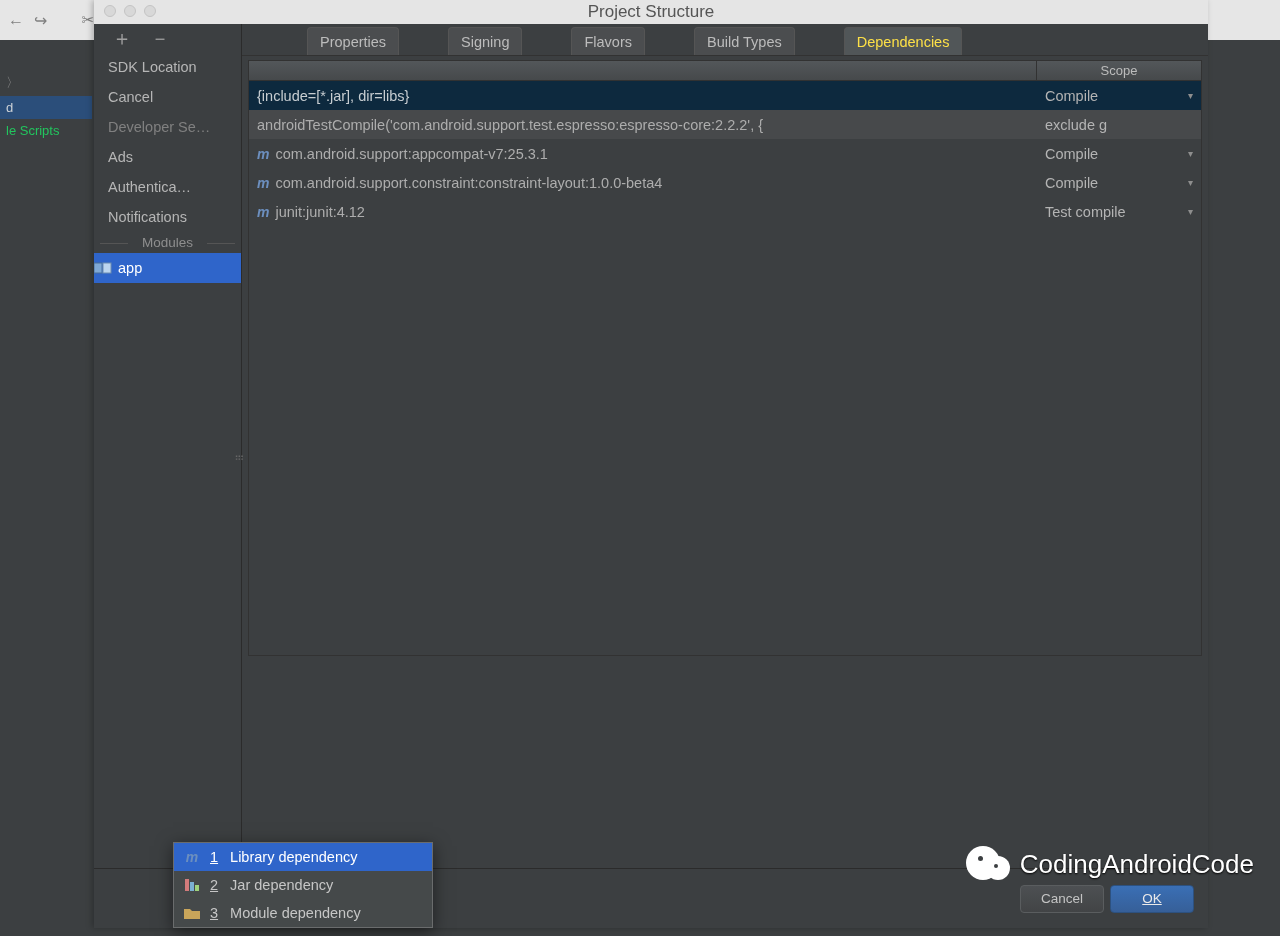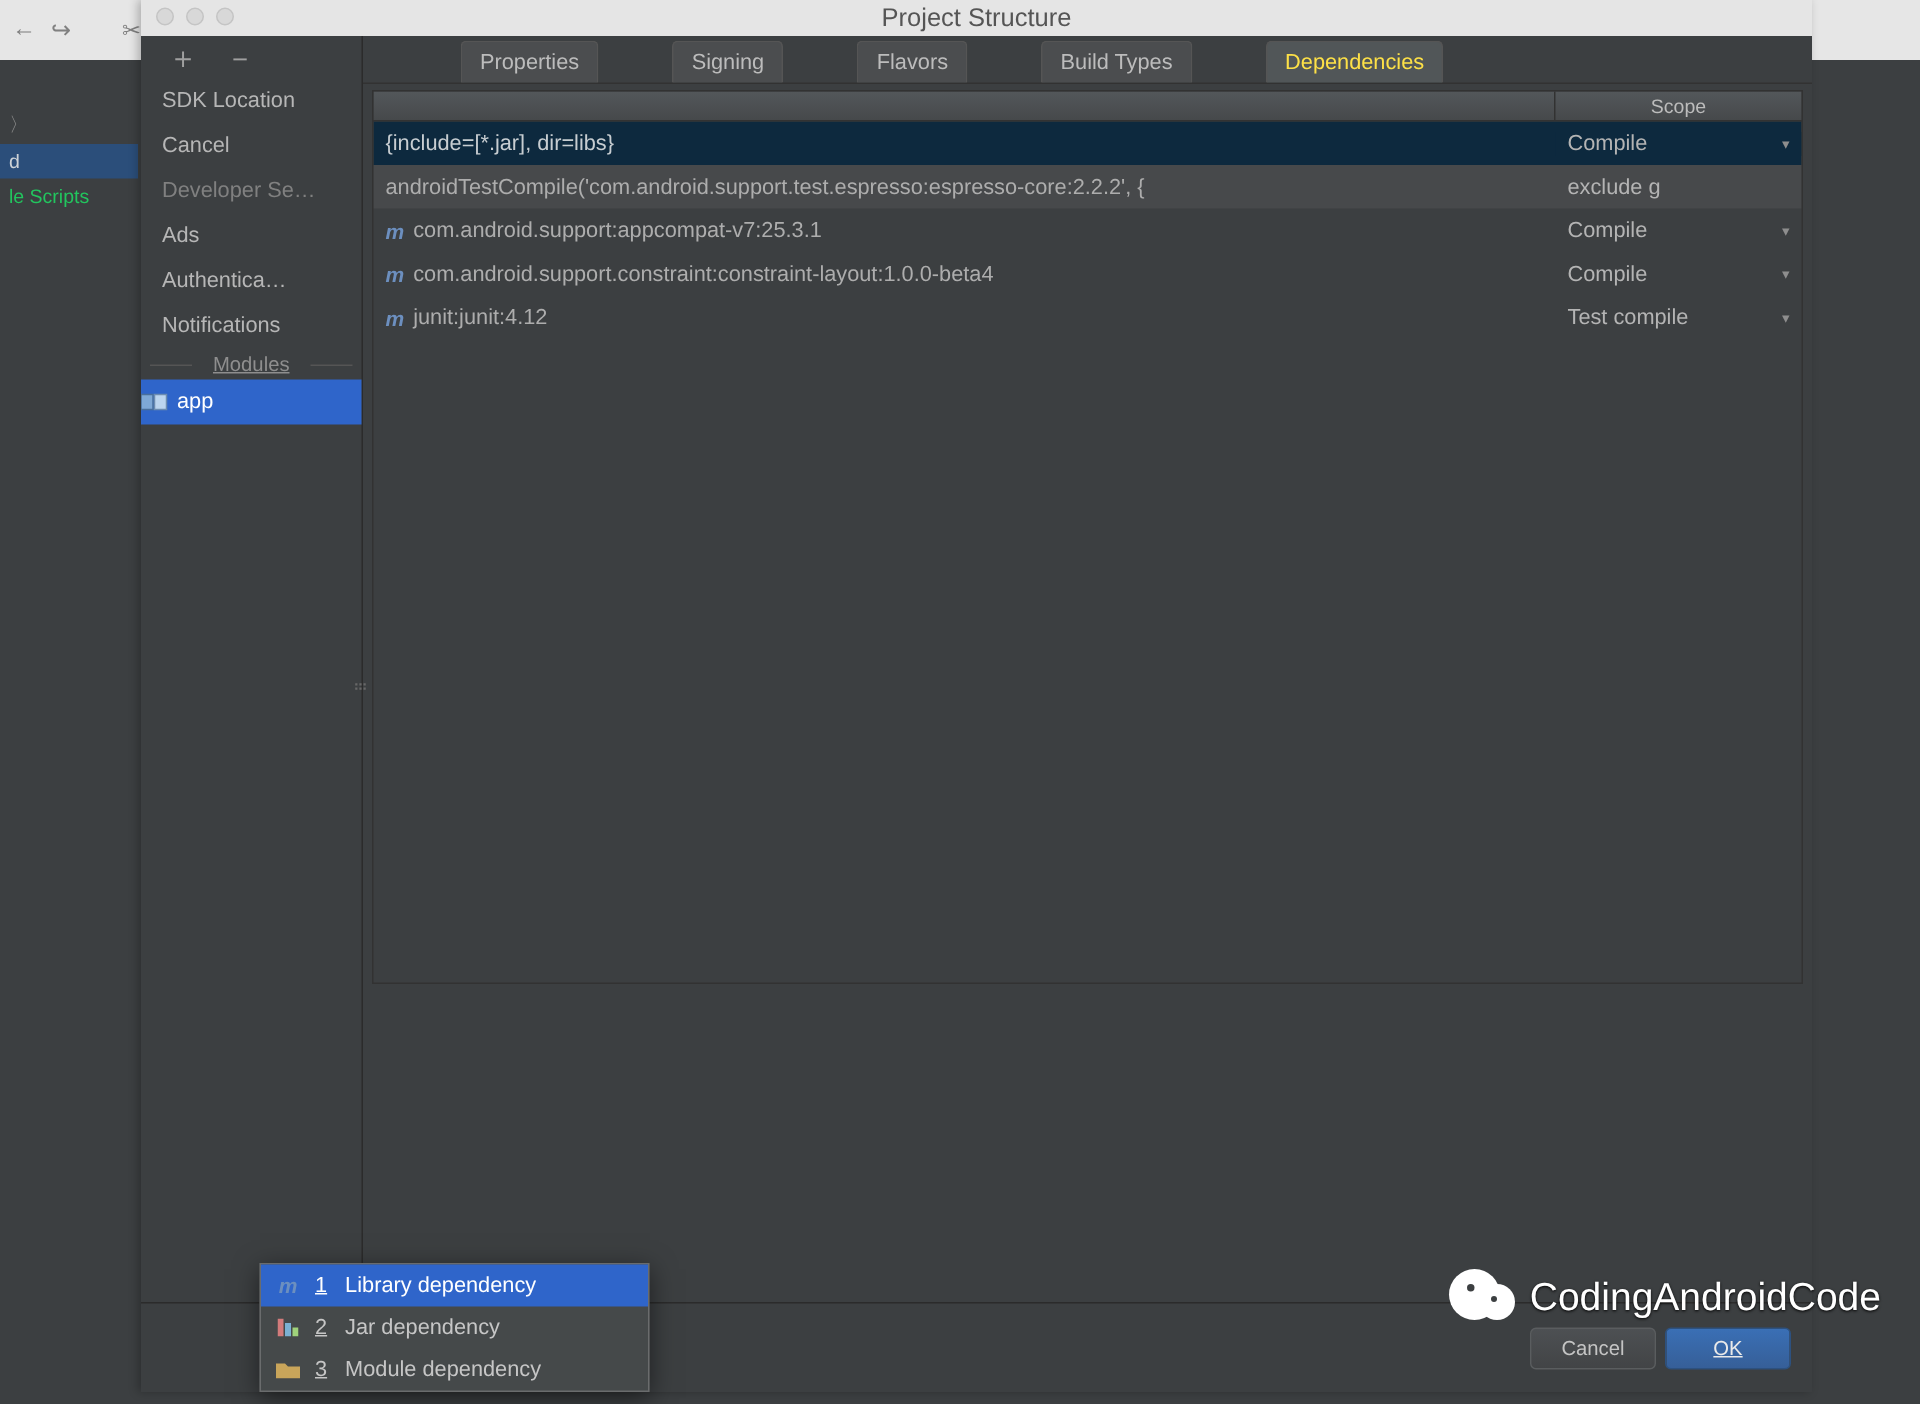--- a/index.html
+++ b/index.html
@@ -17,21 +17,21 @@
 .dialog { position: absolute; top: 0; left: 94px; width: 1114px; height: 928px; background: #3c3f41; box-shadow: -2px 0 6px rgba(0,0,0,.25); z-index: 5; }
 .titlebar { height: 24px; background: #e5e5e5; display: flex; align-items: center; justify-content: center; color: #555; font-size: 17px; position: relative; }
 .traffic { position: absolute; left: 10px; top: 5px; display: flex; gap: 8px; }
 .traffic span { width: 12px; height: 12px; border-radius: 50%; background: #d8d8d8; border: 1px solid #c4c4c4; }
 
 
 .sidebar { position: absolute; top: 24px; left: 0; width: 148px; bottom: 60px; background: #3c3f41; border-right: 1px solid #2b2b2b; }
 .sb-tools { height: 28px; display: flex; align-items: center; gap: 18px; padding-left: 18px; color: #a0a0a0; font-size: 20px; }
 .sb-item { padding: 4px 8px 4px 14px; font-size: 14.5px; color: #b6b6b6; white-space: nowrap; overflow: hidden; text-overflow: ellipsis; cursor: pointer; line-height: 22px; }
 .sb-grey { color: #808080; }
-.sb-header { text-align: center; color: #8e8e8e; font-size: 13.5px; padding: 3px 0; position: relative; text-decoration: underline; }
+.sb-header { text-align: center; color: #8e8e8e; font-size: 13.5px; padding: 3px 0; position: relative; }
 .sb-header::before, .sb-header::after { content: ""; position: absolute; top: 50%; width: 28px; height: 1px; background: #555; }
 .sb-header::before { left: 6px; } .sb-header::after { right: 6px; }
 .sb-selected { background: #2f65ca; color: #fff; display: flex; align-items: center; gap: 6px; padding-left: 0; }
 .mod-icon { display:inline-flex; width:18px; height:14px; }
 .mod-icon svg { width:18px; height:14px;}
 .grip { position: absolute; top: 430px; right: -3px; color: #676767; font-size: 10px; letter-spacing: -1px; writing-mode: vertical-rl; }
 
 
 .content { position: absolute; top: 24px; left: 148px; right: 0; bottom: 60px; }
 .tabs { height: 32px; display: flex; align-items: flex-end; padding-left: 20px; gap: 4px; border-bottom: 1px solid #323232; }

